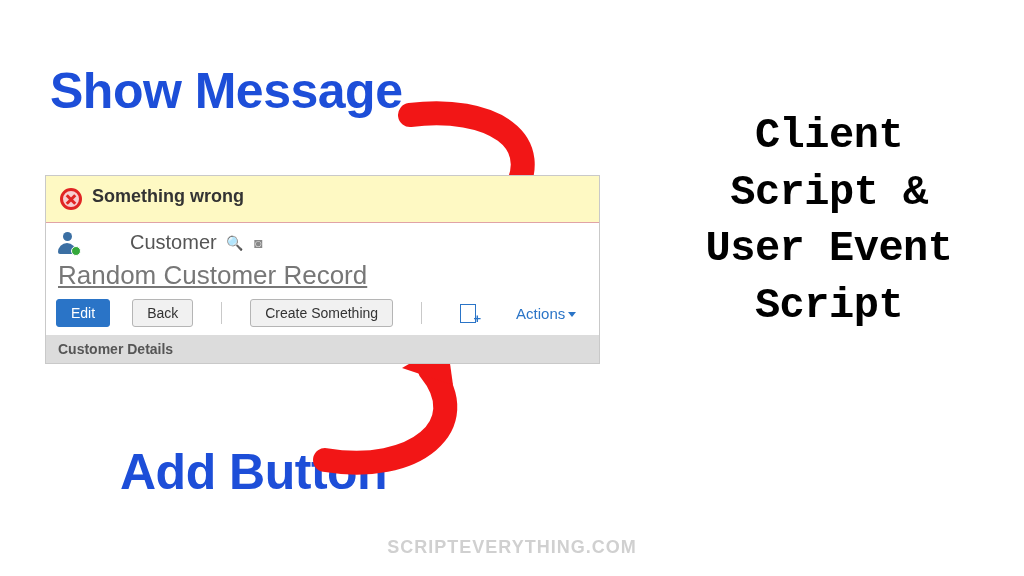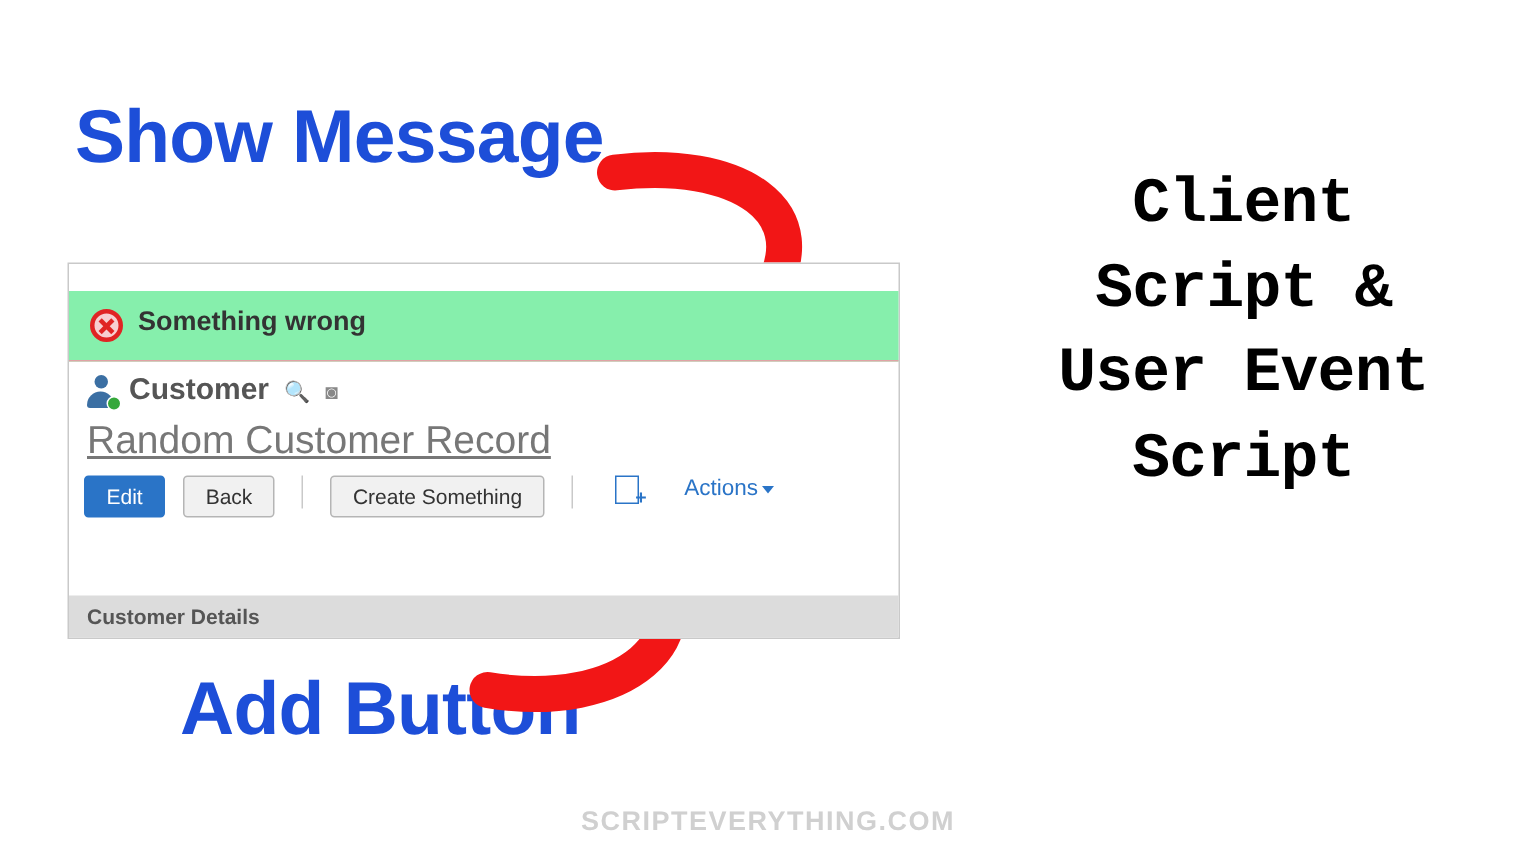--- a/index.html
+++ b/index.html
@@ -37,24 +37,24 @@
     color:#d0d0d0;
   }
   .panel {
     position:absolute;
     left:45px; top:175px;
     width:555px;
     border:1px solid #c9c9c9;
     background:#fff;
   }
   .alert {
-    background:#86efac;
+    background:#fef9c3;
     border-bottom:1px solid #e0a3a6;
     padding:10px 14px 12px 14px;
-    display:flex; align-items:flex-start; gap:10px;margin-top:18px;
+    display:flex; align-items:flex-start; gap:10px;
   }
   .alert-icon {
     width:22px; height:22px; border-radius:50%;
     border:3px solid #e02424;
     display:flex; align-items:center; justify-content:center;
     flex-shrink:0; margin-top:2px;
     background:#f7cfd1;
   }
   .alert-icon::before,
   .alert-icon::after {
@@ -80,30 +80,30 @@
     width:18px; height:11px; background:#3b6fa3;
     border-radius:9px 9px 2px 2px;
     position:absolute; bottom:0; left:0;
   }
   .person-icon .check {
     width:10px; height:10px; background:#35a83b; border-radius:50%;
     position:absolute; right:-3px; bottom:-2px;
     border:1px solid #fff;
   }
   .record-type {
-    font-size:20px; font-weight:700; color:#555;
+    font-size:20px; font-weight:400; color:#555;margin-left:44px;
   }
   .tool-icon {
     color:#888; font-size:14px; margin-left:2px;
   }
   .record-title {
     font-size:26px; color:#777; padding:0 12px 6px 12px; font-weight:400;text-decoration:underline;
   }
   .button-row {
-    display:flex; gap:12px; padding:2px 10px 8px 10px;
+    display:flex; align-items:center; gap:22px; padding:2px 10px 8px 10px;
   }
   .btn {
     font-size:14px; padding:5px 14px;
     border:1px solid #b5b5b5; background:#f1f1f1; color:#333;
     border-radius:3px; cursor:pointer;
   }
   .btn-primary {
     background:#2a74c7; border-color:#2a74c7; color:#fff;
   }
   .divider {
@@ -123,21 +123,21 @@
   }
   .caret-down {
     display:inline-block; width:0; height:0;
     border-left:4px solid transparent;
     border-right:4px solid transparent;
     border-top:5px solid #2a74c7;
     margin-left:3px; vertical-align:middle;
   }
   .section-bar {
     background:#dcdcdc; padding:6px 12px;
-    font-size:14px; font-weight:700; color:#555;margin-top:44px;
+    font-size:14px; font-weight:700; color:#555;
   }
   .arrow { position:absolute; }
 </style>
 </head>
 <body>
 
 <div class="callout" style="left:50px; top:62px;">Show Message</div>
 
 <div class="callout" style="left:120px; top:443px;">Add Button</div>
 

